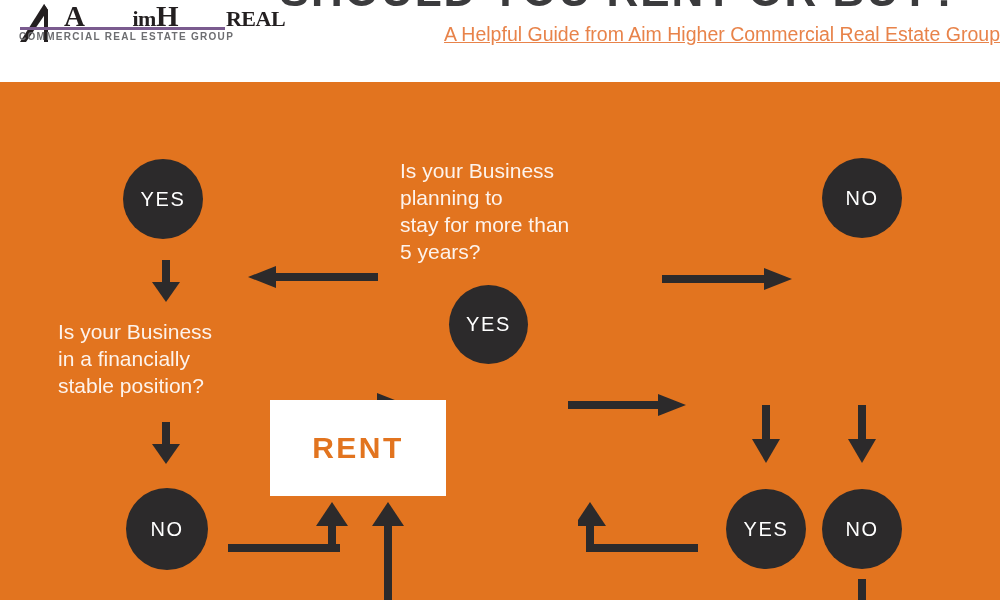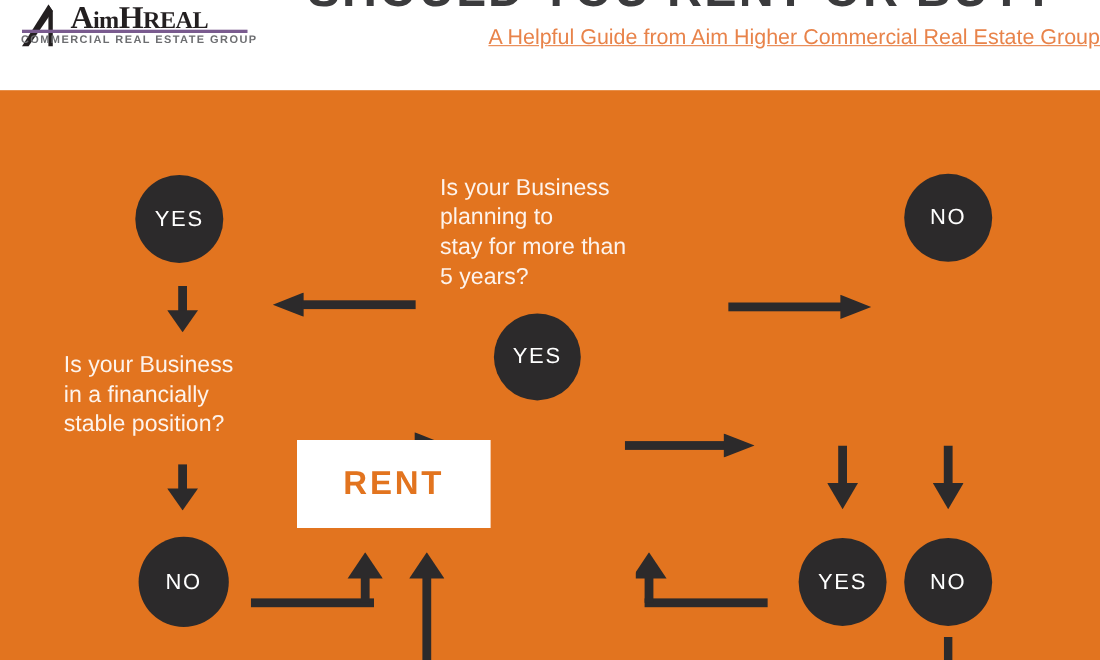--- a/index.html
+++ b/index.html
@@ -36,21 +36,21 @@
     position: absolute;
     left: 56px; top: 0px;
     font-family: "Liberation Serif", serif;
     font-weight: bold;
     font-size: 29px;
     color: #231f20;
     letter-spacing: -0.5px;
     white-space: nowrap;
   }
   #logo-word .cap { font-size: 29px; }
-  #logo-word .sml { font-size: 22px; }
+  #logo-word .sml { font-size: 22px; margin-left: 48px; }
   #logo-rule {
     position: absolute;
     left: 12px; top: 27px;
     width: 205px; height: 3px;
     background: #7a5b8f;
   }
   #logo-sub {
     position: absolute;
     left: 11px; top: 31px;
     width: 208px;
@@ -206,21 +206,21 @@
   </div>
 
 
   <div class="arrow" style="left:152px; top:340px;">
     <svg width="28" height="42" viewBox="0 0 28 42">
       <rect x="10" y="0" width="8" height="26" fill="#2c2a2b"></rect>
       <polygon points="14,42 0,22 28,22" fill="#2c2a2b"></polygon>
     </svg>
   </div>
 
-  <div class="decision" style="left:270px; top:318px; width:176px; height:80px;">RENT</div>
+  <div class="decision" style="left:270px; top:318px; width:176px; height:96px;">RENT</div>
 
 
   <div class="arrow" style="left:752px; top:323px;">
     <svg width="28" height="58" viewBox="0 0 28 58">
       <rect x="10" y="0" width="8" height="38" fill="#2c2a2b"></rect>
       <polygon points="14,58 0,34 28,34" fill="#2c2a2b"></polygon>
     </svg>
   </div>
 
   <div class="arrow" style="left:848px; top:323px;">

